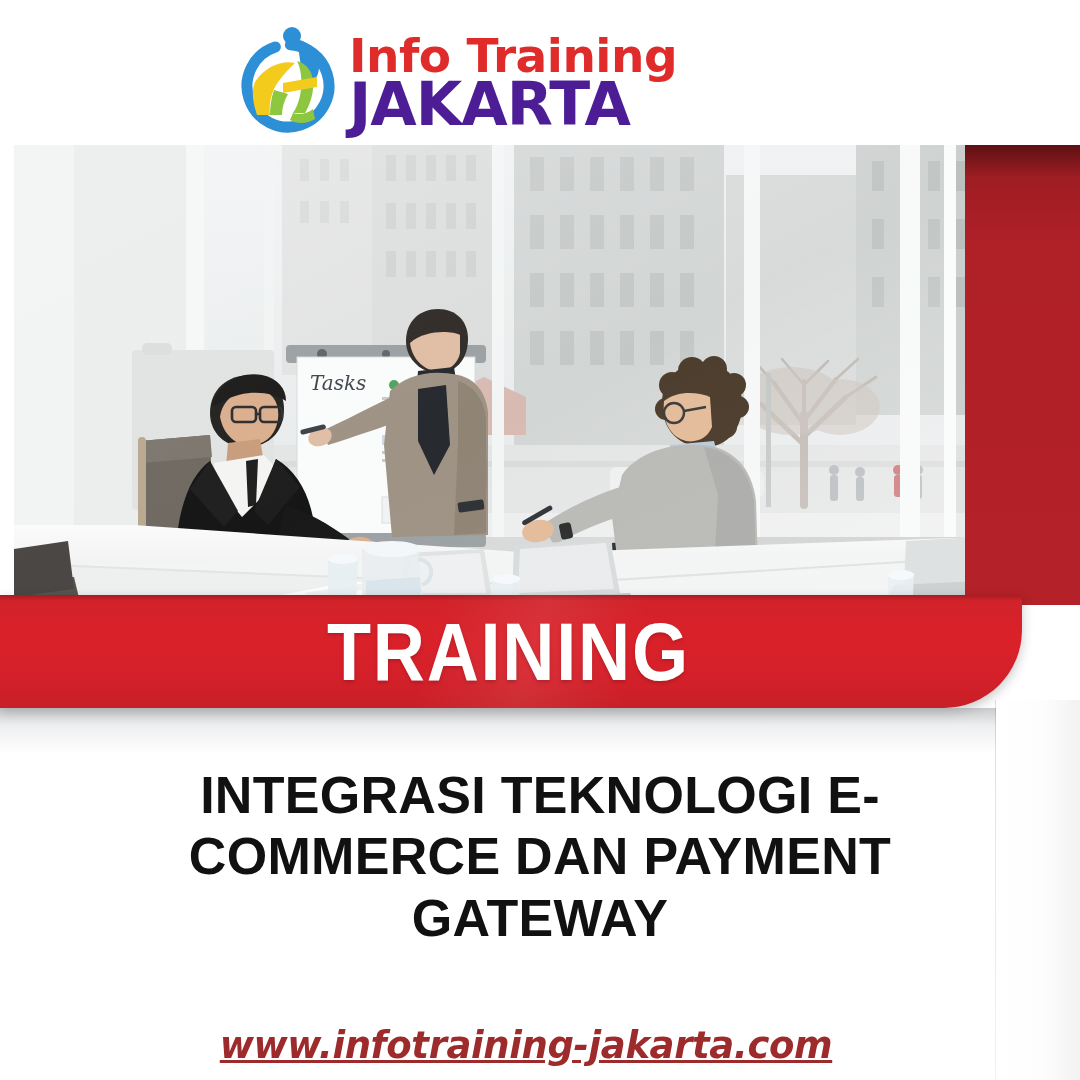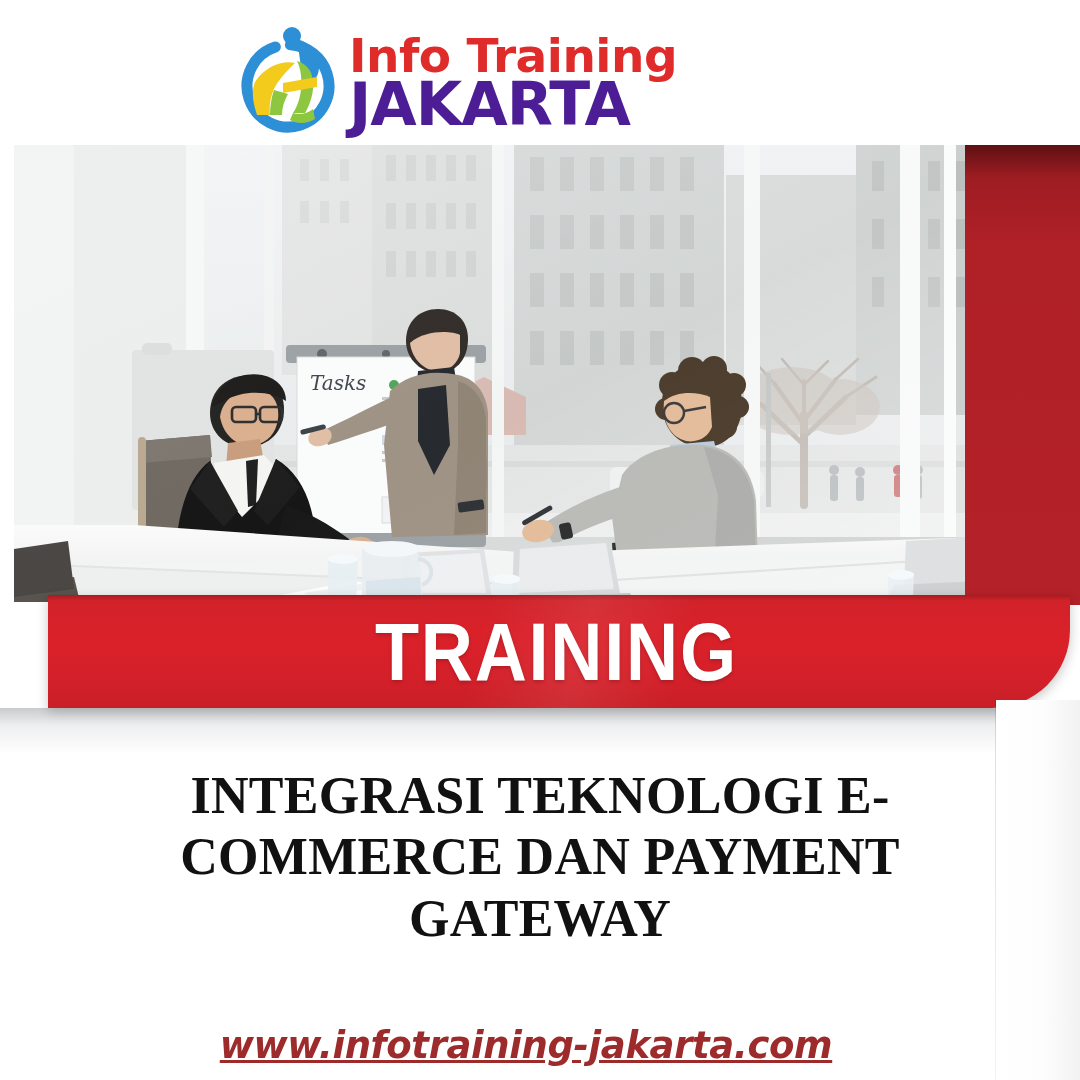--- a/index.html
+++ b/index.html
@@ -112,21 +112,20 @@
   
   .banner {
     position: absolute;
     left: 0;
     top: 595px;
     width: 1022px;
     height: 113px;
     background: linear-gradient(to bottom, #a81a20 0%, #d1222a 5%, #da2129 35%, #d5202a 70%, #c81f26 100%);
     border-bottom-right-radius: 78px;
     box-shadow: 0 4px 12px rgba(0,0,0,0.22);
-    margin-left: 48px;
   }
   .banner-sheen {
     position: absolute;
     left: 0; top: 0;
     width: 100%; height: 100%;
     background: linear-gradient(105deg, rgba(255,255,255,0.00) 42%, rgba(255,255,255,0.07) 52%, rgba(255,255,255,0.00) 62%);
     border-bottom-right-radius: 78px;
     pointer-events: none;
   }
   .banner-text {
@@ -160,21 +159,21 @@
   }
 
   
   .title-block {
     position: absolute;
     left: 130px;
     top: 765px;
     width: 820px;
     text-align: center;
     color: #111111;
-    font-family: Liberation Serif, serif;
+    font-family: Liberation Sans, sans-serif;
     font-weight: bold;
     font-size: 52px;
     line-height: 1.18;
     letter-spacing: 0.3px;
   }
 
   
   .url-line {
     position: absolute;
     left: 0;

